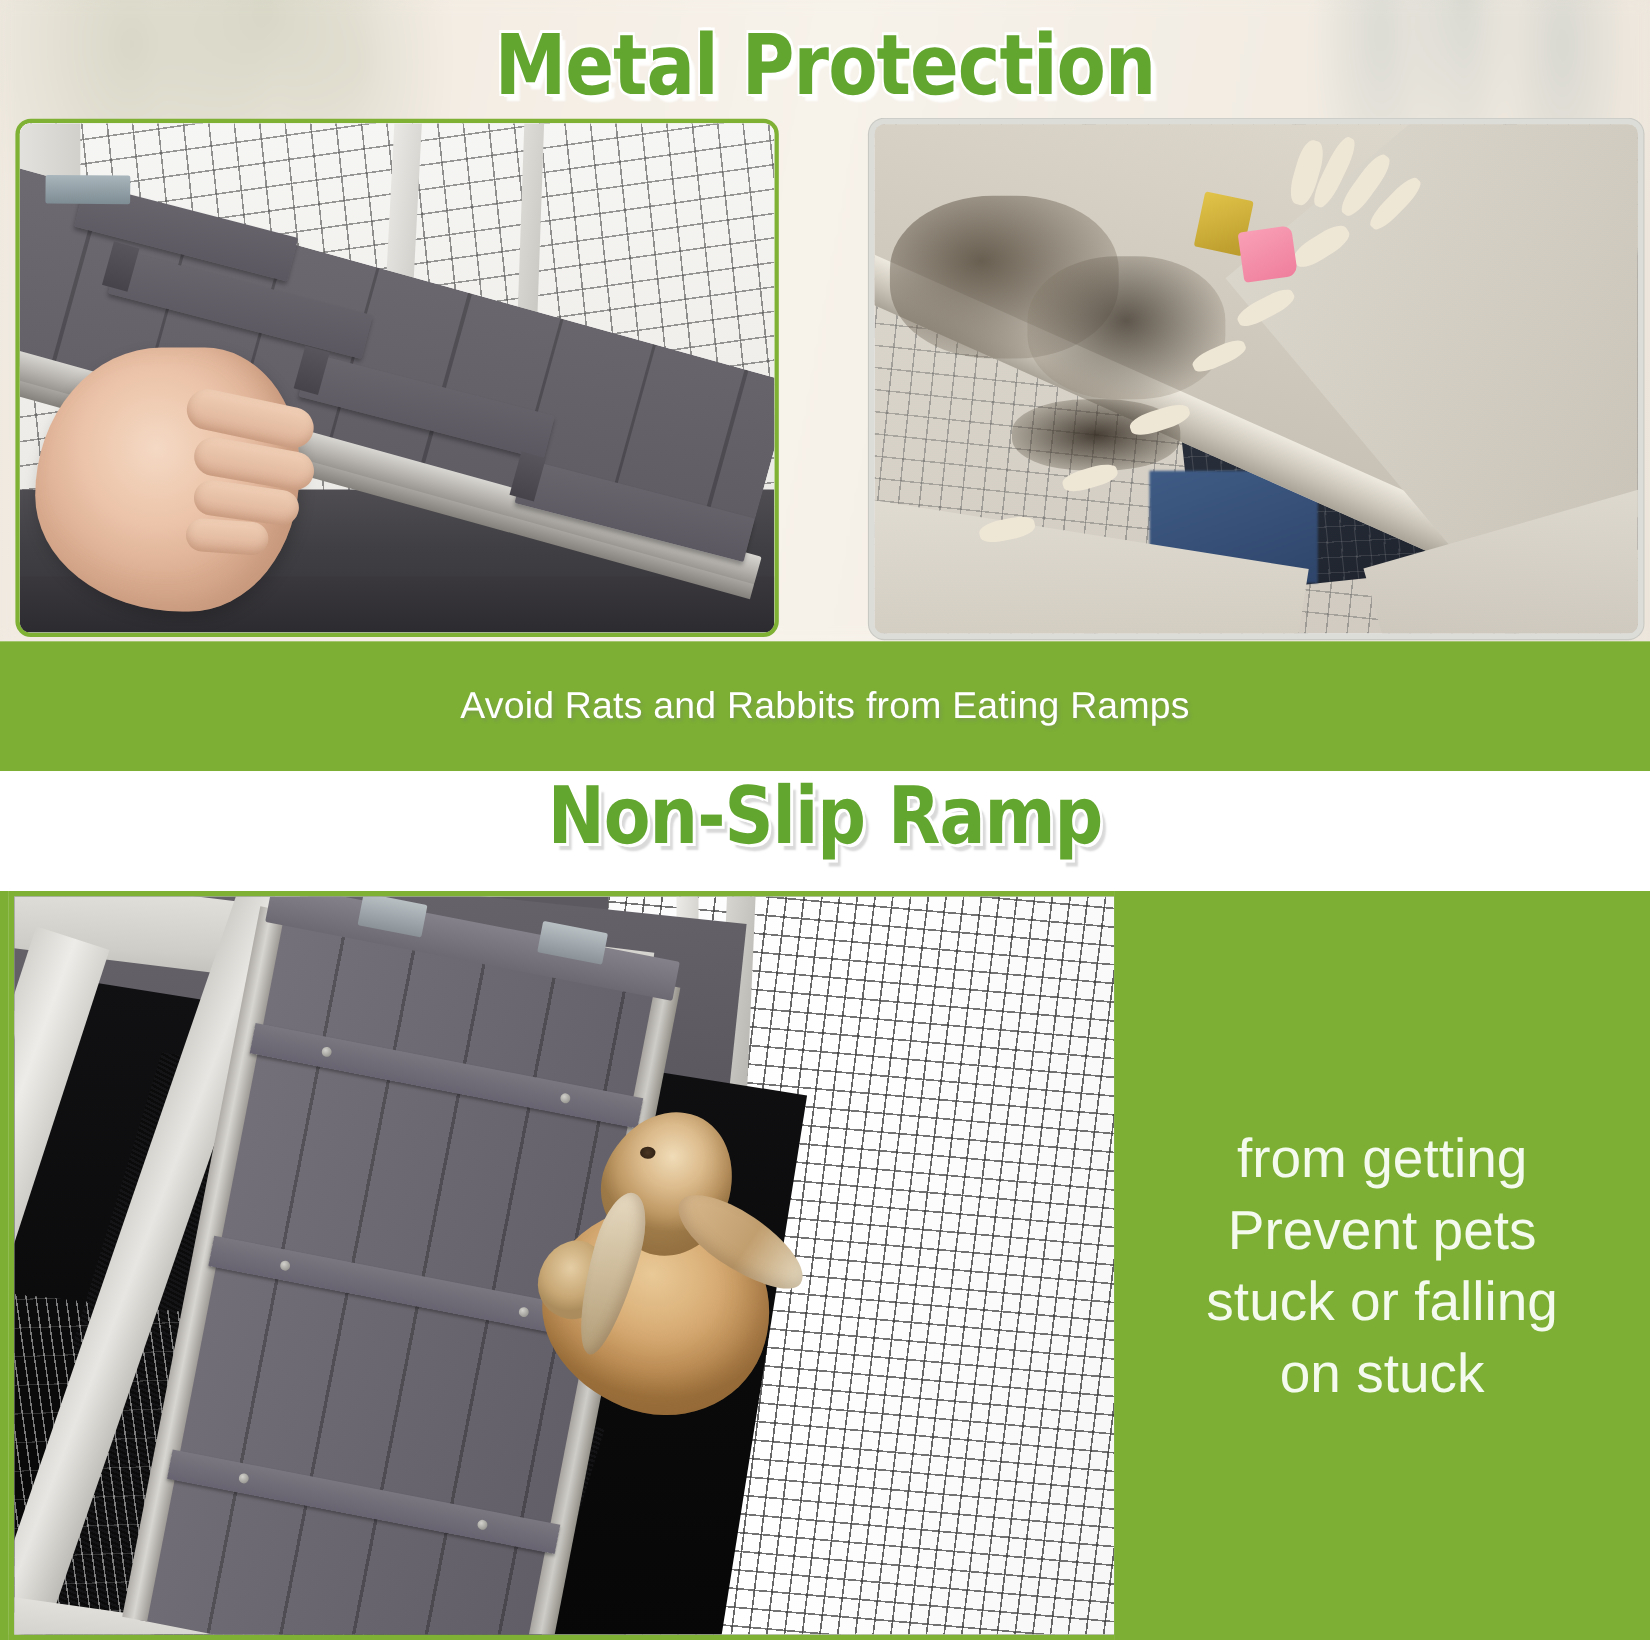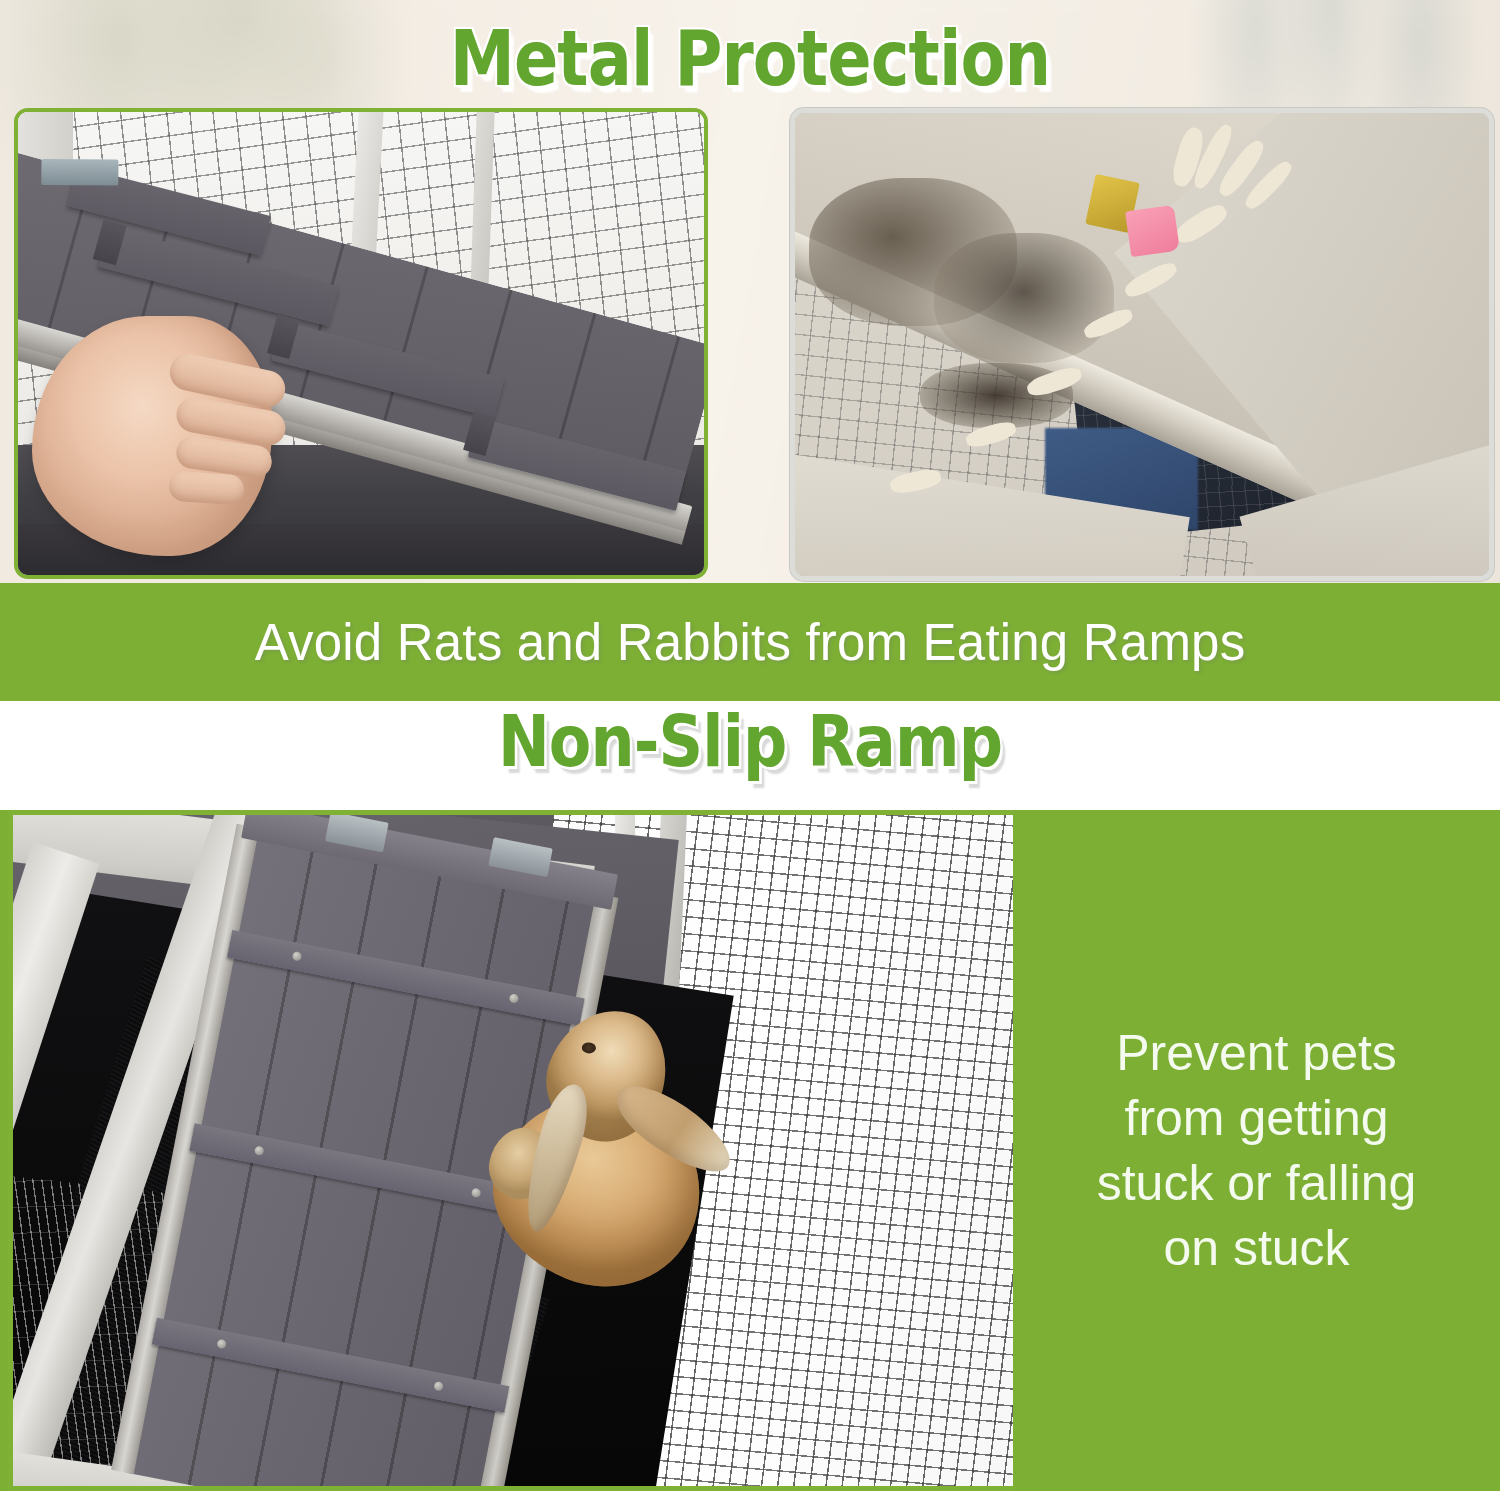--- a/index.html
+++ b/index.html
@@ -194,21 +194,21 @@
     transform:rotate(-8deg);border-radius:4px 8px 10px 4px;
   }
 
   
   .green-banner{
     position:absolute;left:0;top:583px;width:1500px;height:118px;
     background:#7CAF34;
     display:flex;align-items:center;justify-content:center;
   }
   .green-banner-text{
-    color:#ffffff;font-size:51px;font-weight:normal;
+    color:#ffffff;font-size:34px;font-weight:normal;
     font-family:"Liberation Sans","DejaVu Sans",sans-serif;
     letter-spacing:.2px;
     text-shadow:2px 2px 3px rgba(120,120,120,.28);
   }
 
   
   .subtitle-section{
     position:absolute;left:0;top:701px;width:1500px;height:109px;
     background:#ffffff;
   }
@@ -528,20 +528,20 @@
         <div class="rb-head"></div>
         <div class="rb-earL"></div>
         <div class="rb-earR"></div>
         <div class="rb-eye"></div>
       </div>
     </div>
   </div>
 
   <div class="bottom-textpanel">
     <div class="bottom-text">
+      <span>from getting</span>
       <span>Prevent pets</span>
-      <span>from getting</span>
       <span>stuck or falling</span>
       <span>on stuck</span>
     </div>
   </div>
 
 </div>
 
 </body></html>

